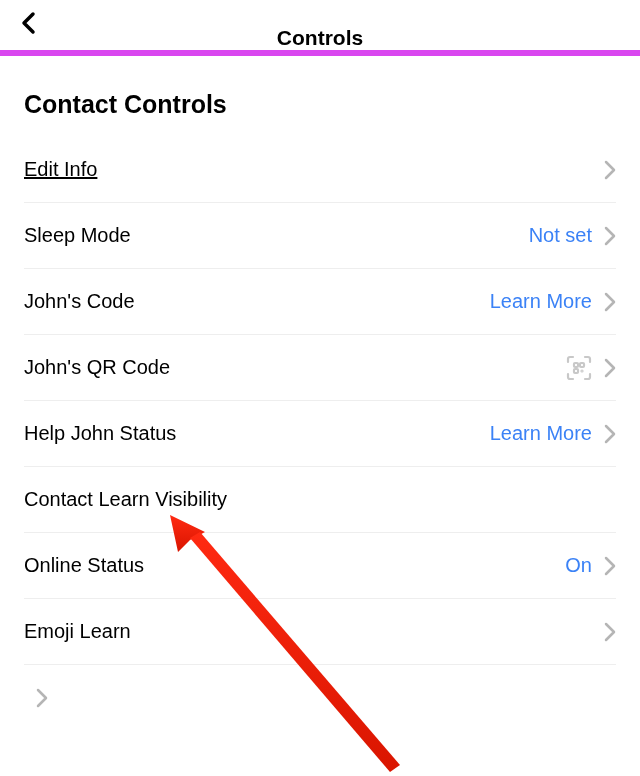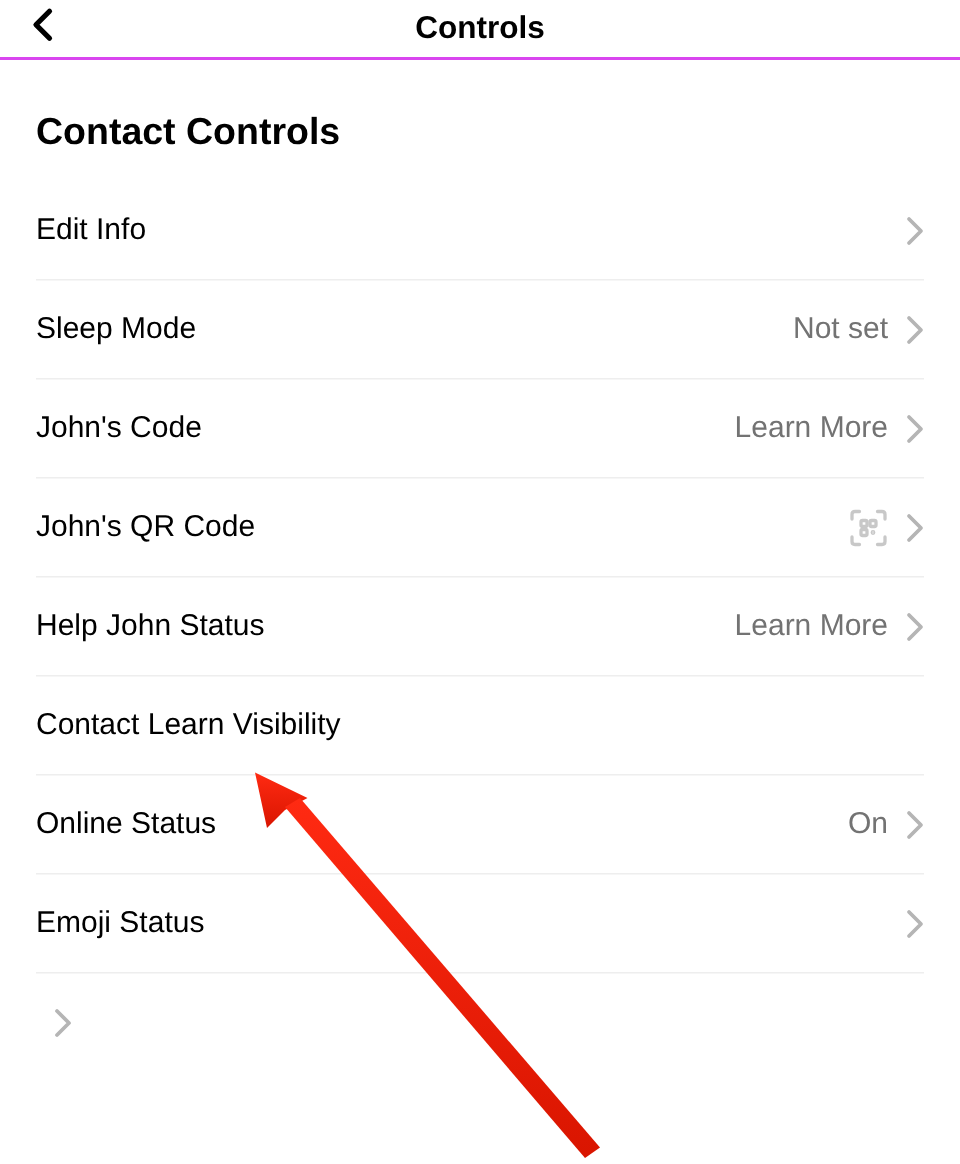--- a/index.html
+++ b/index.html
@@ -9,23 +9,23 @@
     }
     body {
       font-family: -apple-system, BlinkMacSystemFont, "Segoe UI", Helvetica, Arial, sans-serif;
       width: 640px;
       height: 776px;
       background: #fff;
       position: relative;
     }
     .header {
       display: flex;
-      align-items: center;
-      height: 40px;
-      border-bottom: 2px solid #d946ef;
+      align-items: flex-end;
+      height: 56px;
+      border-bottom: 6px solid #d946ef;
       position: relative;
     }
     .back-btn {
       position: absolute;
       left: 20px;
       top: 50%;
       transform: translateY(-50%);
       cursor: pointer;
     }
     .header-title {
@@ -48,34 +48,35 @@
     .row {
       display: flex;
       align-items: center;
       justify-content: space-between;
       height: 66px;
       border-bottom: 1px solid #eee;
       cursor: pointer;
     }
     .row:first-of-type {
       border-top: none;
+      text-decoration: underline;
     }
     .row-label {
       font-size: 20px;
       color: #000;
       font-weight: 400;
     }
     .row-right {
       display: flex;
       align-items: center;
       gap: 12px;
     }
     .row-value {
       font-size: 20px;
-      color: #737373;
+      color: #3b82f6;
       font-weight: 400;
     }
     .chevron {
       flex-shrink: 0;
     }
     .qr-icon {
       flex-shrink: 0;
     }
     .arrow-annotation {
       position: absolute;
@@ -167,21 +168,21 @@
     <span class="row-label">Online Status</span>
     <div class="row-right">
       <span class="row-value">On</span>
       <svg class="chevron" width="12" height="20" viewBox="0 0 12 20">
         <polyline points="2,2 10,10 2,18" stroke="#b5b5b5" stroke-width="2.5" fill="none" stroke-linecap="round" stroke-linejoin="round"></polyline>
       </svg>
     </div>
   </div>
 
   <div class="row">
-    <span class="row-label">Emoji Status</span>
+    <span class="row-label">Emoji Learn</span>
     <div class="row-right">
       <span class="row-value"></span>
       <svg class="chevron" width="12" height="20" viewBox="0 0 12 20">
         <polyline points="2,2 10,10 2,18" stroke="#b5b5b5" stroke-width="2.5" fill="none" stroke-linecap="round" stroke-linejoin="round"></polyline>
       </svg>
     </div>
   </div>
 
 
   <div class="row" style="border-bottom:none">

